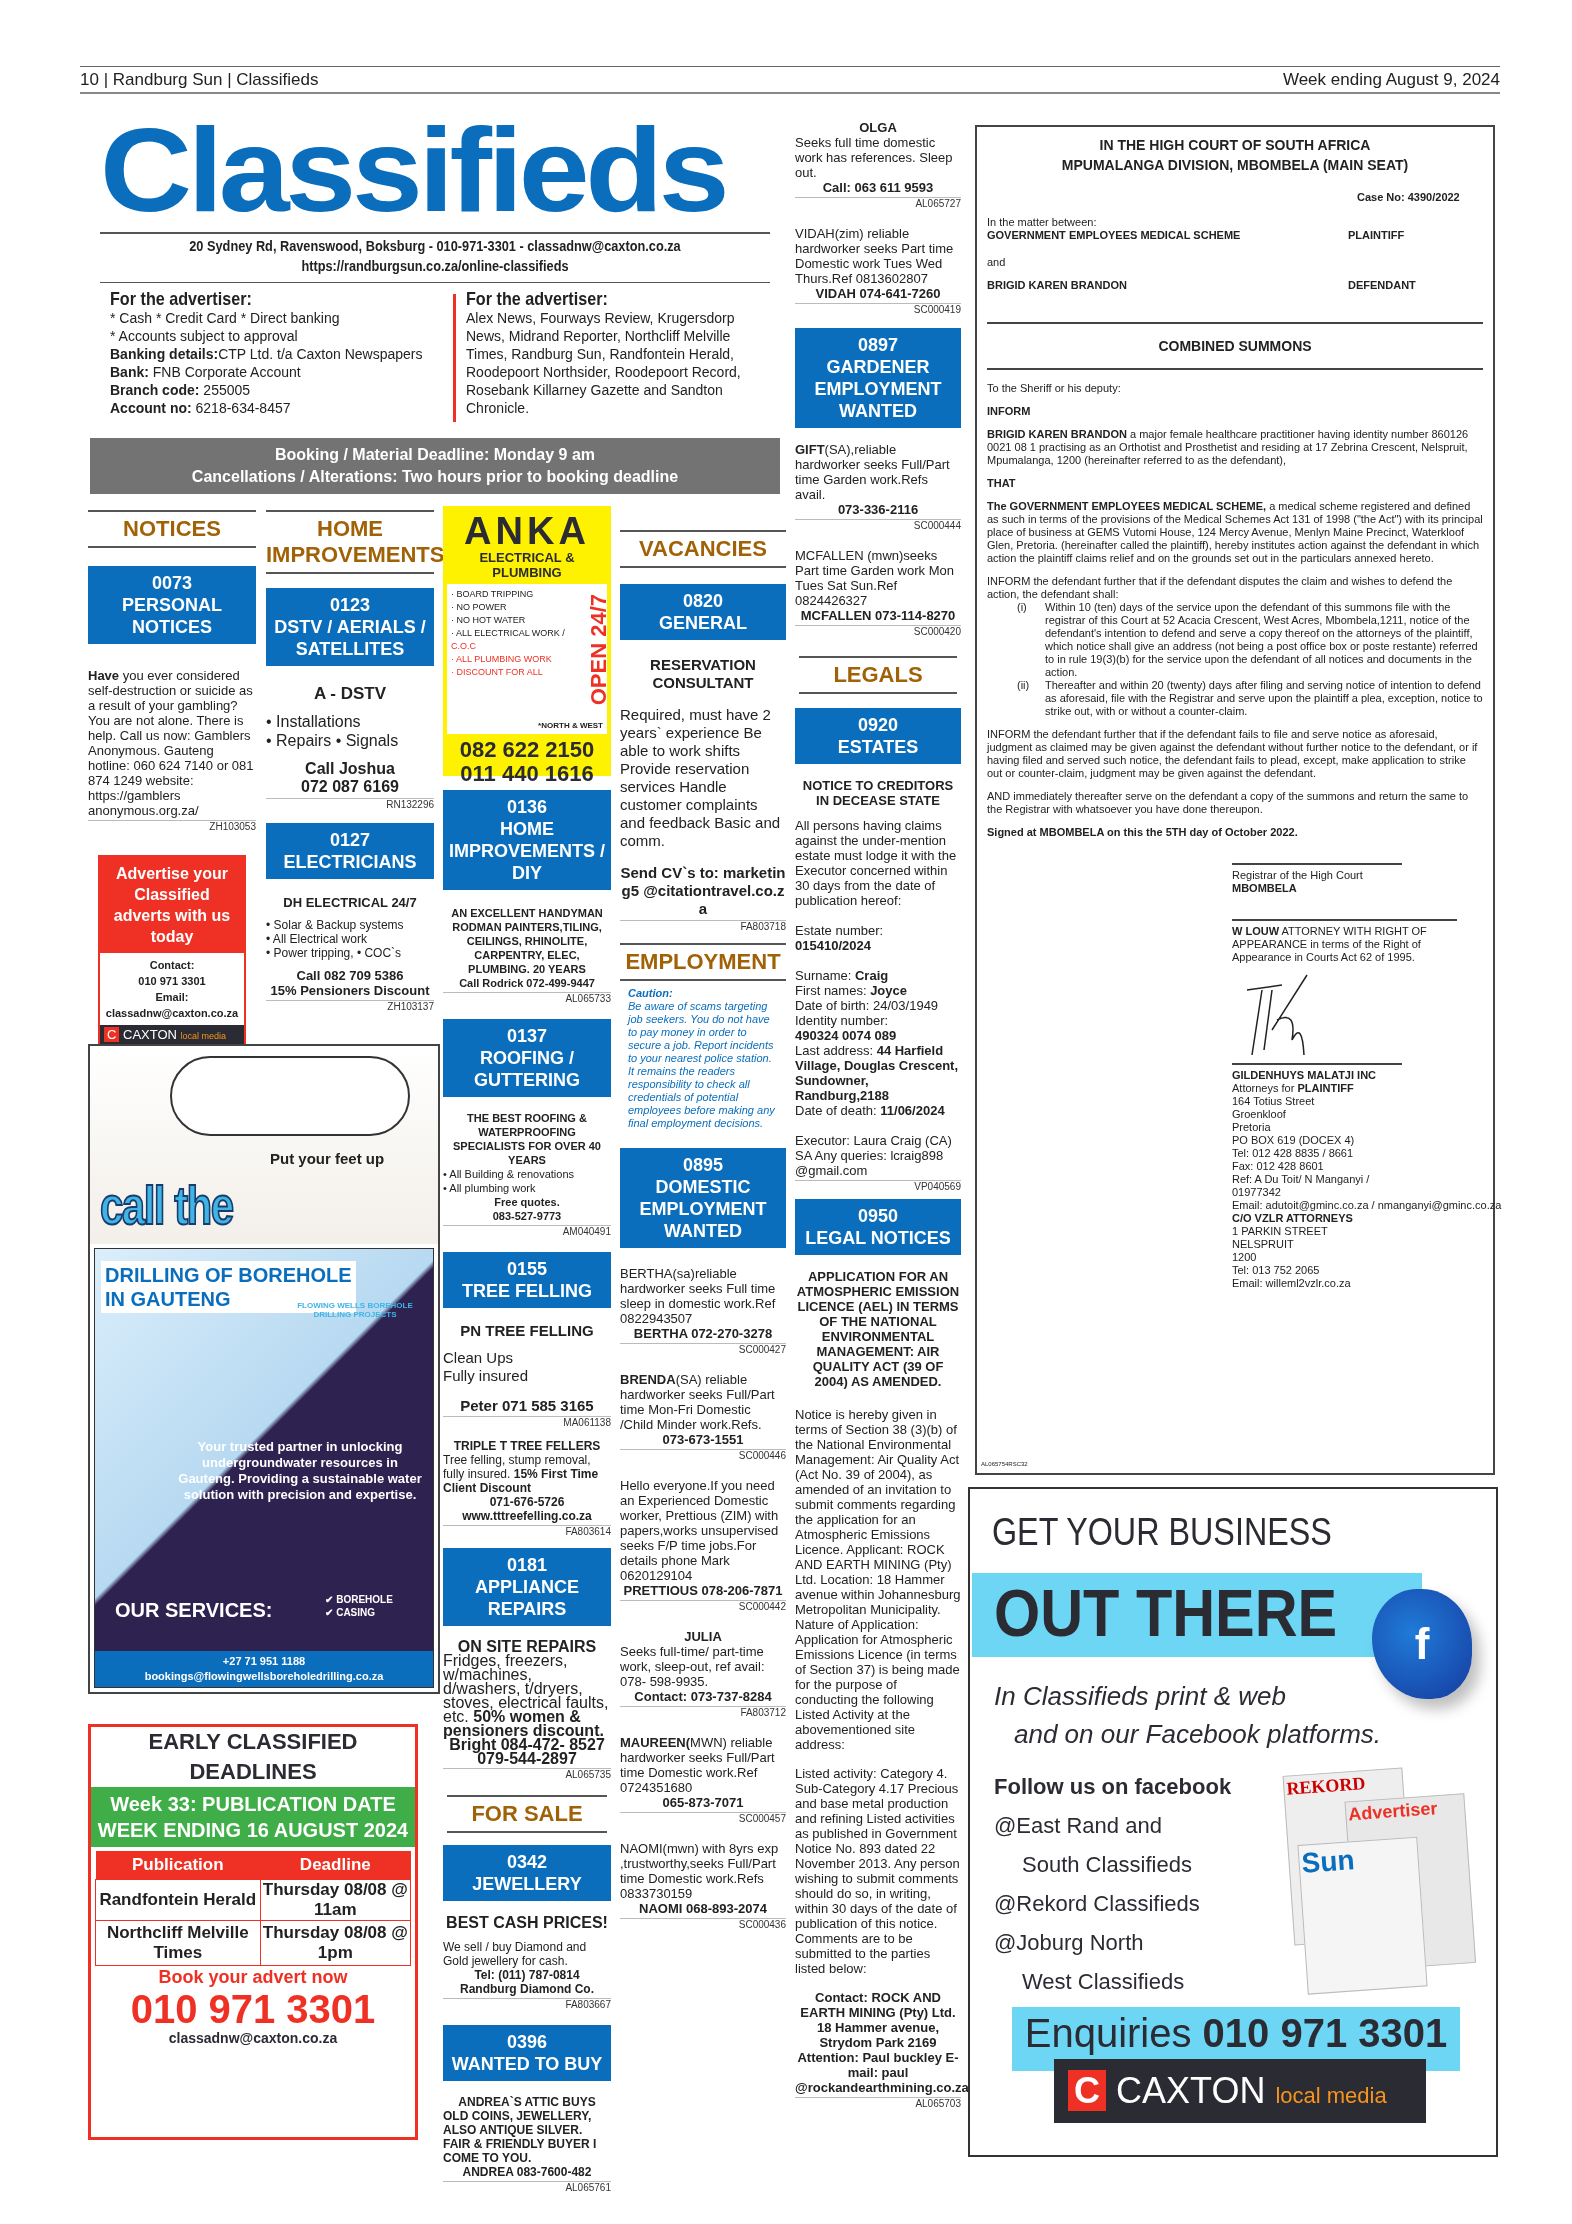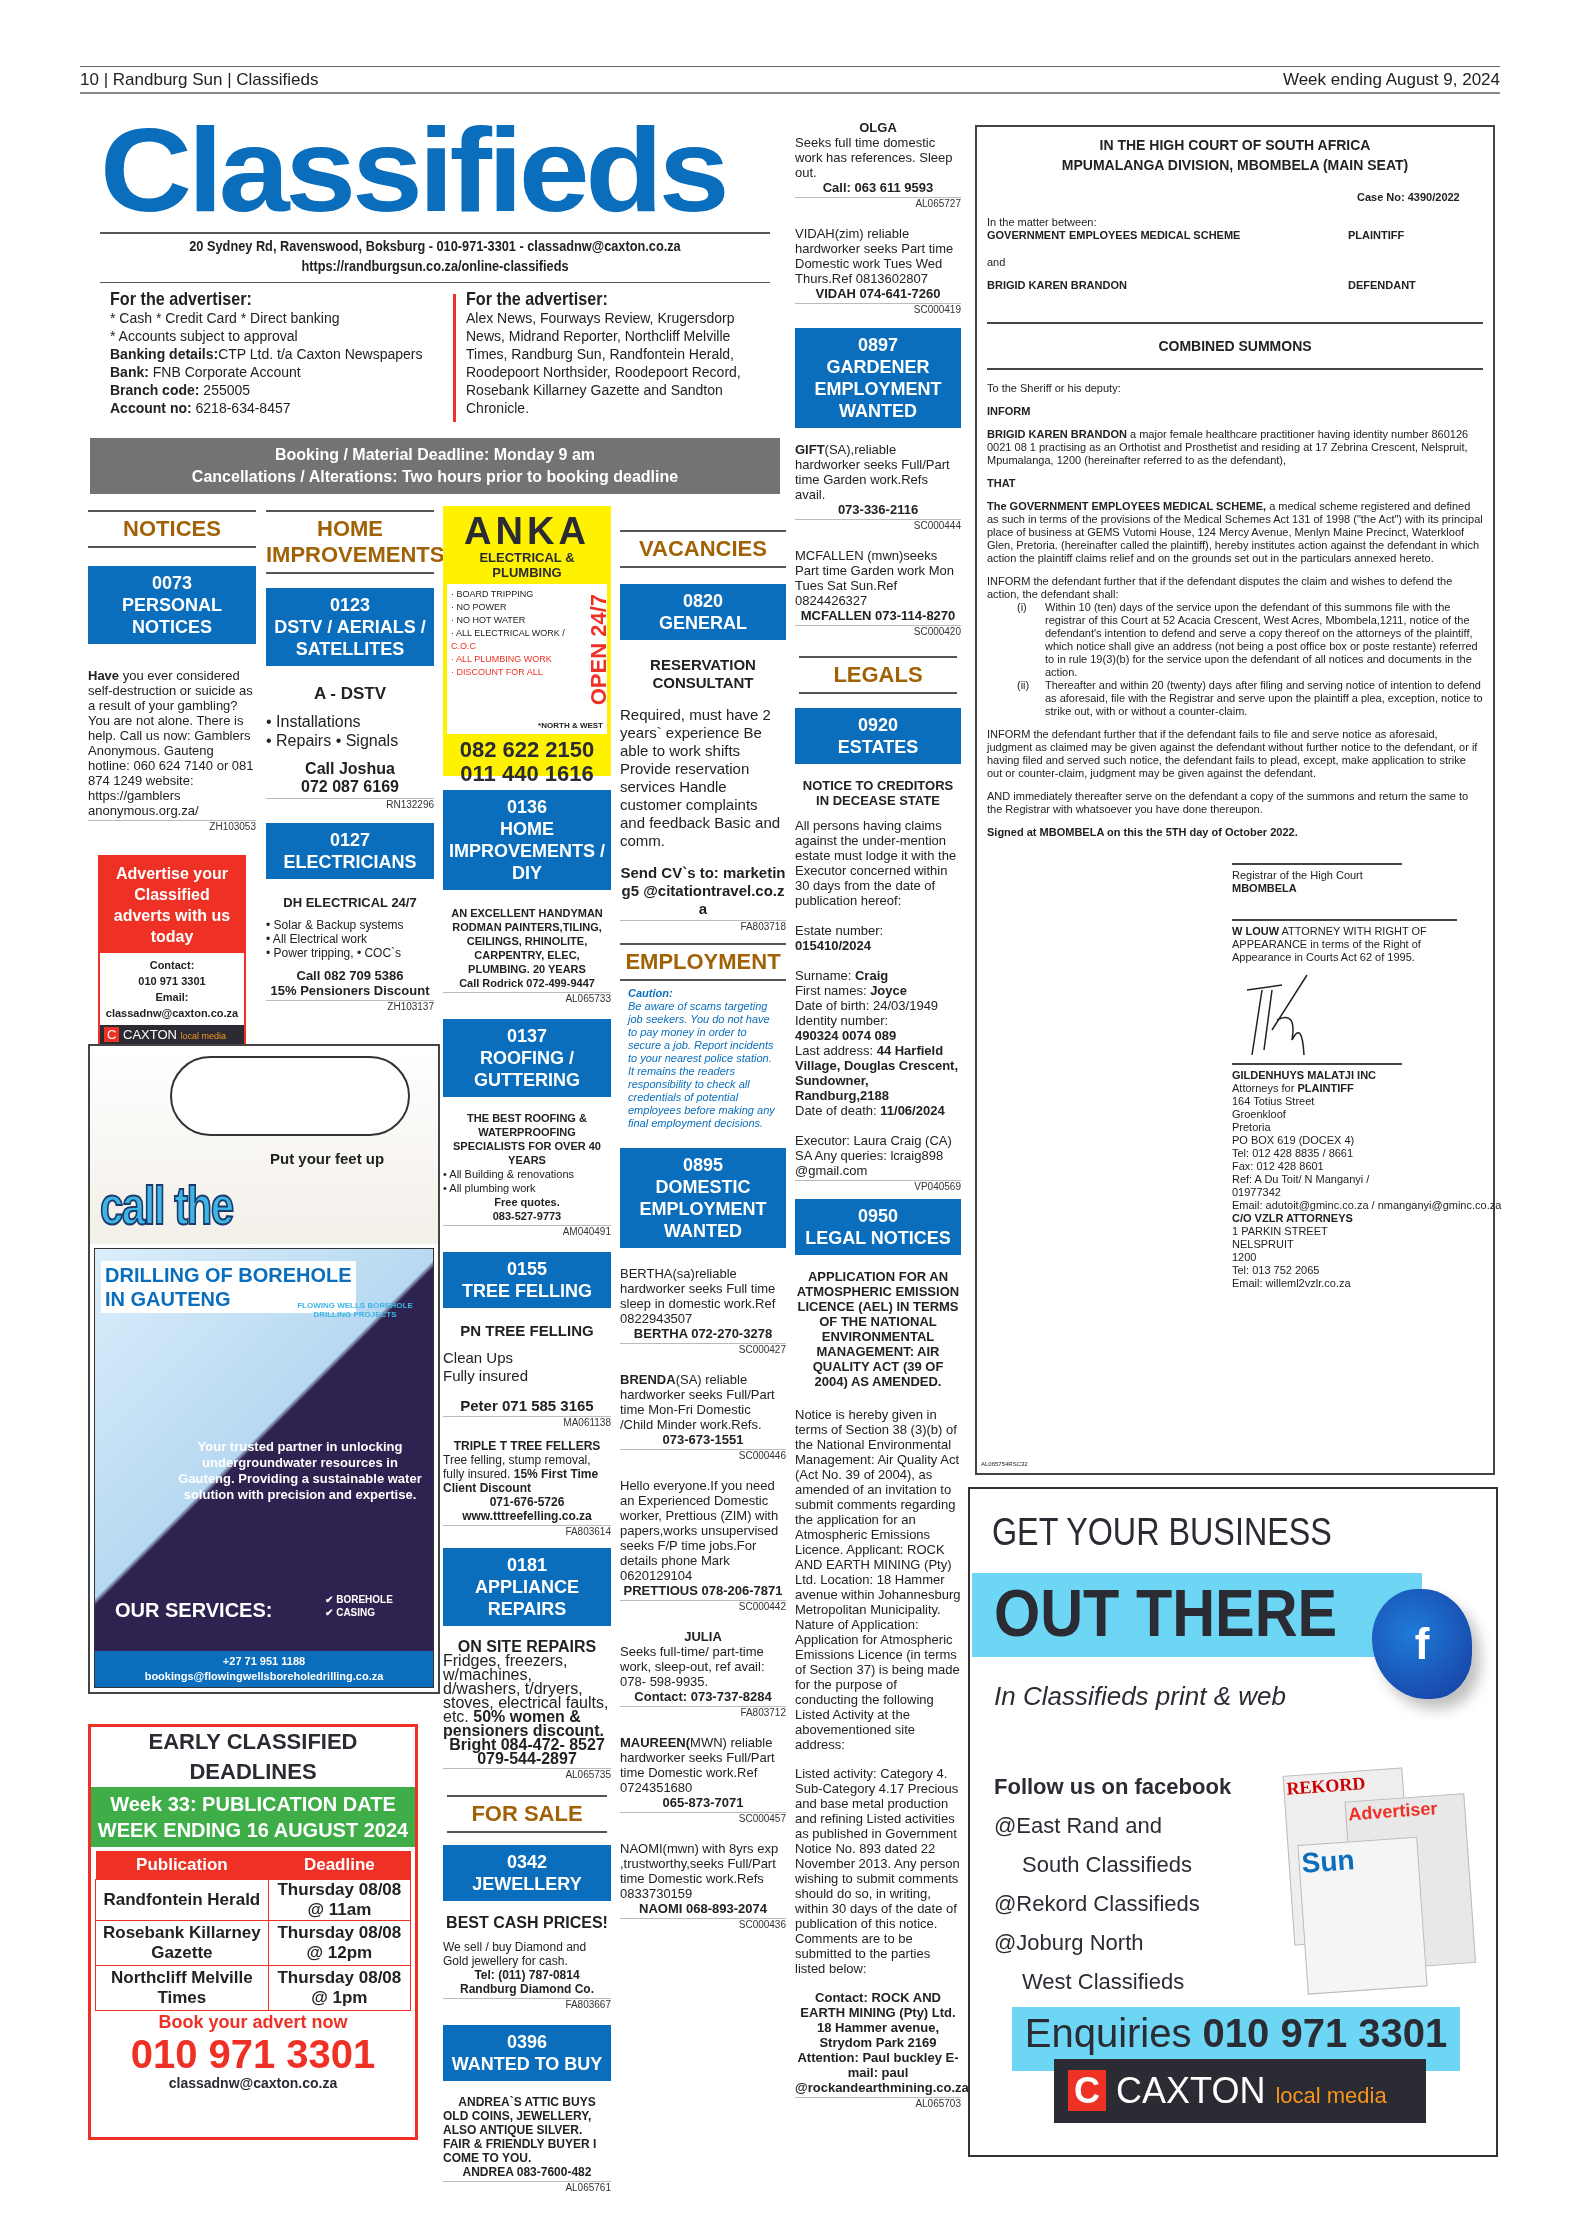--- a/index.html
+++ b/index.html
@@ -126,24 +126,20 @@
     <tbody>
         <tr style="background:#ee3124;color:#fff">
           <th style="padding:4px">Publication</th>
           <th>Deadline</th>
         </tr>
     <tr>
           <td style="border:1px solid #ee3124;padding:2px">Randfontein Herald</td>
           <td style="border:1px solid #ee3124">Thursday 08/08 @ 11am</td>
         </tr>
     <tr>
-          <td style="border:1px solid #ee3124;padding:2px">Rosebank Killarney Gazette</td>
-          <td style="border:1px solid #ee3124">Thursday 08/08 @ 12pm</td>
-        </tr>
-    <tr>
           <td style="border:1px solid #ee3124;padding:2px">Northcliff Melville Times</td>
           <td style="border:1px solid #ee3124">Thursday 08/08 @ 1pm</td>
         </tr>
   </tbody>
     </table>
   <div class="ctr b" style="color:#ee3124;font-size:18px;line-height:22px">Book your advert now</div>
   <div class="ctr b" style="color:#ee3124;font-size:40px;line-height:42px">010 971 3301</div>
   <div class="ctr b" style="font-size:14px;color:#2b2b33">classadnw@caxton.co.za</div>
 </div>
 
@@ -425,20 +421,21 @@
   <div style="position:absolute;left:4px;bottom:2px;font-size:6px">AL065754RSC32</div>
 </div>
 
 <div class="abs fb">
   <div style="position:absolute;left:22px;top:22px;font-size:38px;color:#2b2b33;transform:scaleX(.85);transform-origin:left;white-space:nowrap">GET YOUR BUSINESS</div>
   <div style="position:absolute;left:2px;top:84px;width:450px;height:84px;background:#6dd6f5"></div>
   <div style="position:absolute;left:24px;top:86px;font-size:66px;font-weight:900;color:#2b2b33;transform:scaleX(.9);transform-origin:left;white-space:nowrap">OUT THERE</div>
   <div style="position:absolute;left:402px;top:100px;width:100px;height:110px;border-radius:45% 50% 40% 55%;background:radial-gradient(circle at 40% 40%,#1f7bd9,#163b9e);color:#fff;font-size:44px;font-weight:bold;text-align:center;line-height:110px;box-shadow:8px 10px 14px rgba(0,0,0,.25)">f</div>
   <div style="position:absolute;left:24px;top:188px;font-size:26px;font-style:italic;color:#2b2b33;line-height:38px">
       <div>In Classifieds print &amp; web</div>
+      <div style="padding-left:20px">and on our Facebook platforms.</div>
     </div>
   <div style="position:absolute;left:24px;top:278px;font-size:22px;line-height:39px;color:#2b2b33">
     <div class="b">Follow us on facebook</div>
     <div>@East Rand and</div>
       <div style="padding-left:28px">South Classifieds</div>
     <div>@Rekord Classifieds</div>
     <div>@Joburg North</div>
       <div style="padding-left:28px">West Classifieds</div>
   </div>
   <div style="position:absolute;left:320px;top:280px;width:190px;height:220px;transform:rotate(-4deg)">

